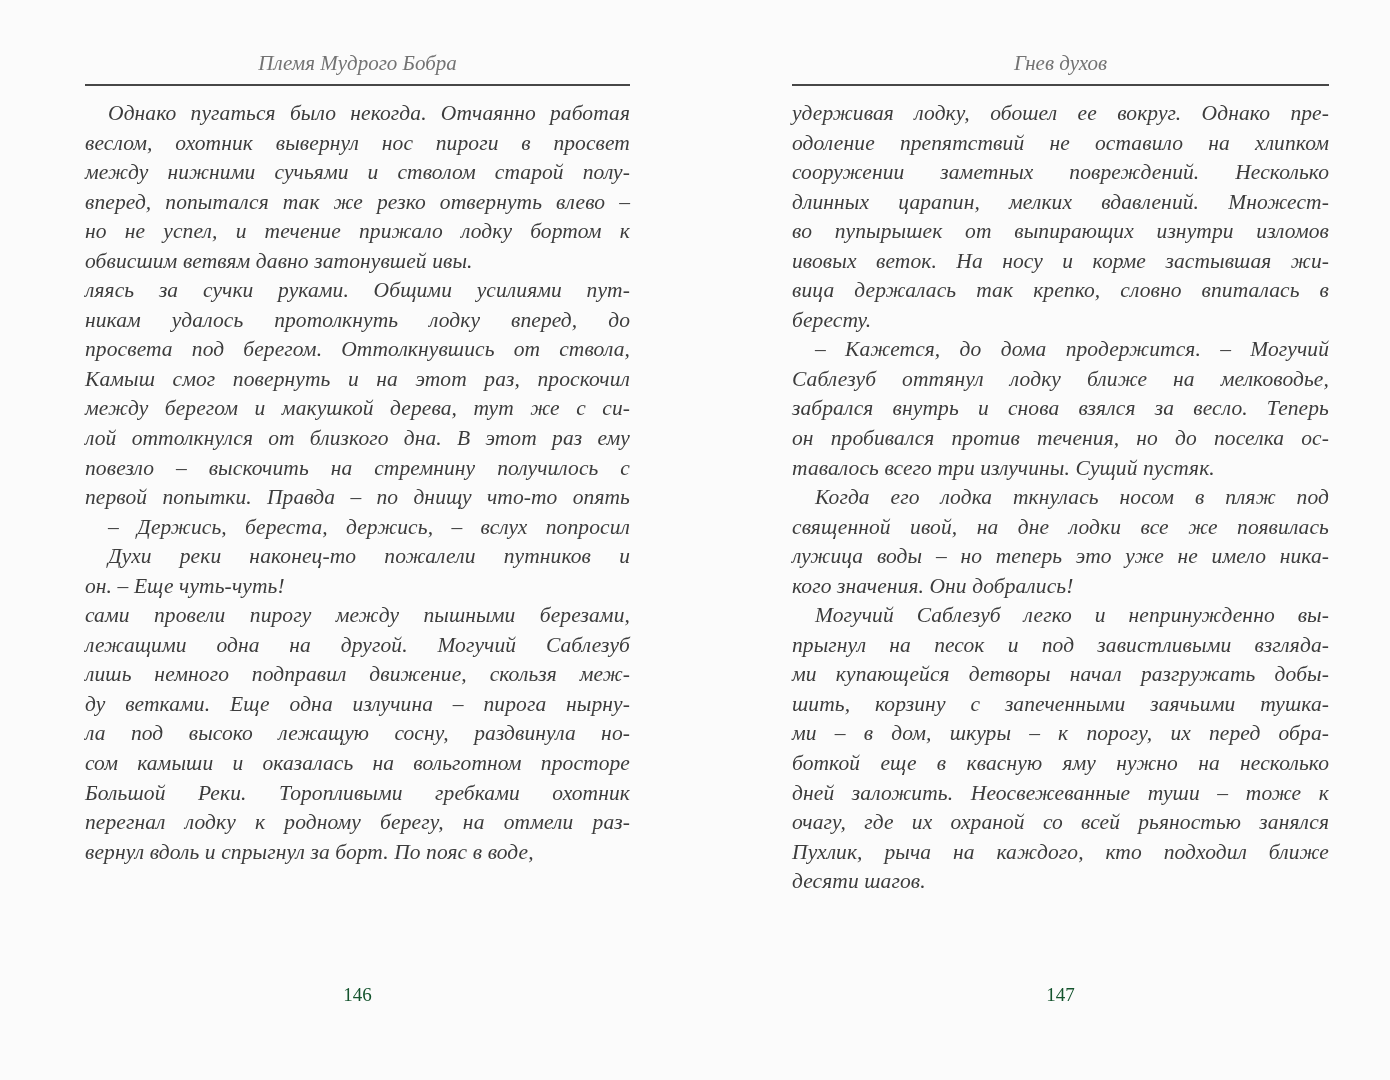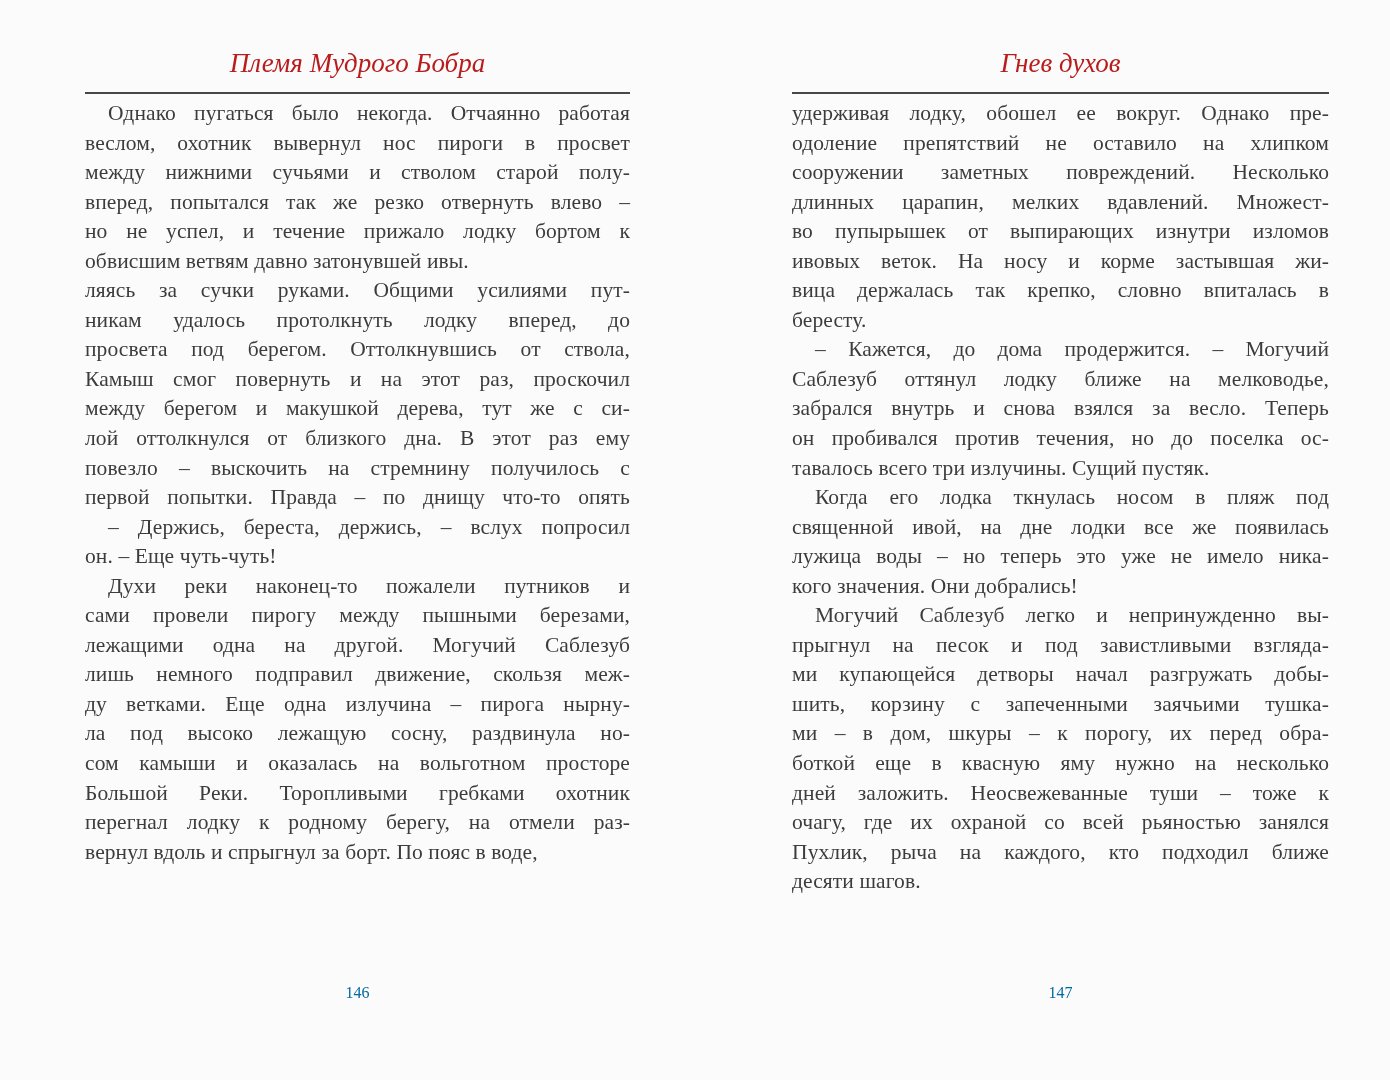--- a/index.html
+++ b/index.html
@@ -27,55 +27,56 @@
   .page.left  { left: 85px;  width: 545px; }
   .page.right { left: 792px; width: 537px; }
 
   .running-header {
     position: absolute;
     top: 50px;
     left: 0;
     right: 0;
     text-align: center;
     font-style: italic;
-    font-size: 27px;
+    font-size: 21px;
     line-height: 26px;
-    padding-bottom: 16px;
+    padding-bottom: 8px;
     border-bottom: 2px solid #474747;
-    color: #b91c1c;
+    color: #737373;
   }
   .page-body {
     position: absolute;
     top: 99px;
     left: 0;
     right: 0;
   }
   .line {
     font-size: 21.5px;
     line-height: 29.55px;
     height: 29.55px;
     text-align: justify;
     text-align-last: justify;
     white-space: nowrap;
     letter-spacing: 0.1px;
+    font-style: italic;
   }
   .line.last {
     text-align-last: left;
   }
   .line.indent {
     text-indent: 23px;
   }
   .folio {
     position: absolute;
     top: 984px;
     left: 0;
     right: 0;
     text-align: center;
-    font-size: 16px;
-    color: #0369a1;
+    font-size: 19px;
+    color: #14532d;
   }
 </style>
 </head>
 <body>
 
 <div class="spread">
 
   <div class="page left">
     <div class="running-header">Племя Мудрого Бобра</div>
     <div class="page-body">
@@ -87,22 +88,22 @@
         <div class="line last">обвисшим ветвям давно затонувшей ивы.</div>
         <div class="line">ляясь за сучки руками. Общими усилиями пут-</div>
         <div class="line">никам удалось протолкнуть лодку вперед, до</div>
         <div class="line">просвета под берегом. Оттолкнувшись от ствола,</div>
         <div class="line">Камыш смог повернуть и на этот раз, проскочил</div>
         <div class="line">между берегом и макушкой дерева, тут же с си-</div>
         <div class="line">лой оттолкнулся от близкого дна. В этот раз ему</div>
         <div class="line">повезло – выскочить на стремнину получилось с</div>
         <div class="line">первой попытки. Правда – по днищу что-то опять</div>
         <div class="line indent">– Держись, береста, держись, – вслух попросил</div>
+        <div class="line indent">Духи реки наконец-то пожалели путников и</div>
         <div class="line last">он. – Еще чуть-чуть!</div>
-        <div class="line indent">Духи реки наконец-то пожалели путников и</div>
         <div class="line">сами провели пирогу между пышными березами,</div>
         <div class="line">лежащими одна на другой. Могучий Саблезуб</div>
         <div class="line">лишь немного подправил движение, скользя меж-</div>
         <div class="line">ду ветками. Еще одна излучина – пирога нырну-</div>
         <div class="line">ла под высоко лежащую сосну, раздвинула но-</div>
         <div class="line">сом камыши и оказалась на вольготном просторе</div>
         <div class="line">Большой Реки. Торопливыми гребками охотник</div>
         <div class="line">перегнал лодку к родному берегу, на отмели раз-</div>
         <div class="line last">вернул вдоль и спрыгнул за борт. По пояс в воде,</div>
       </div>

